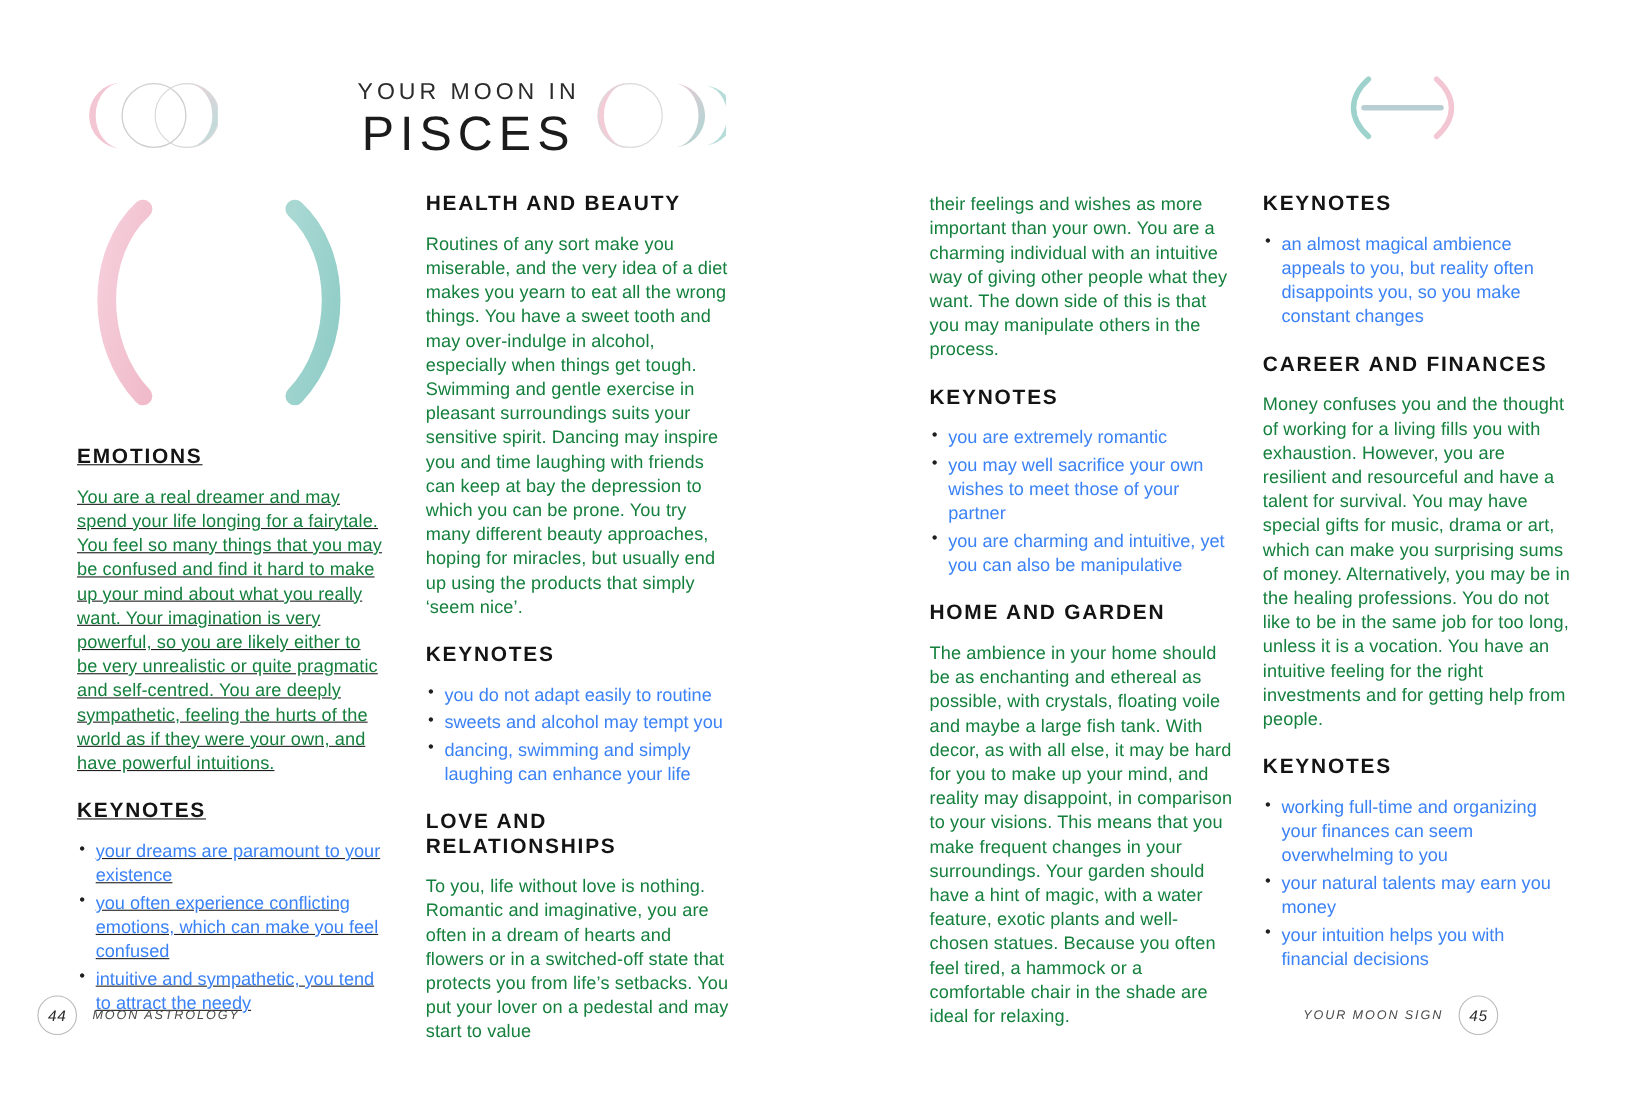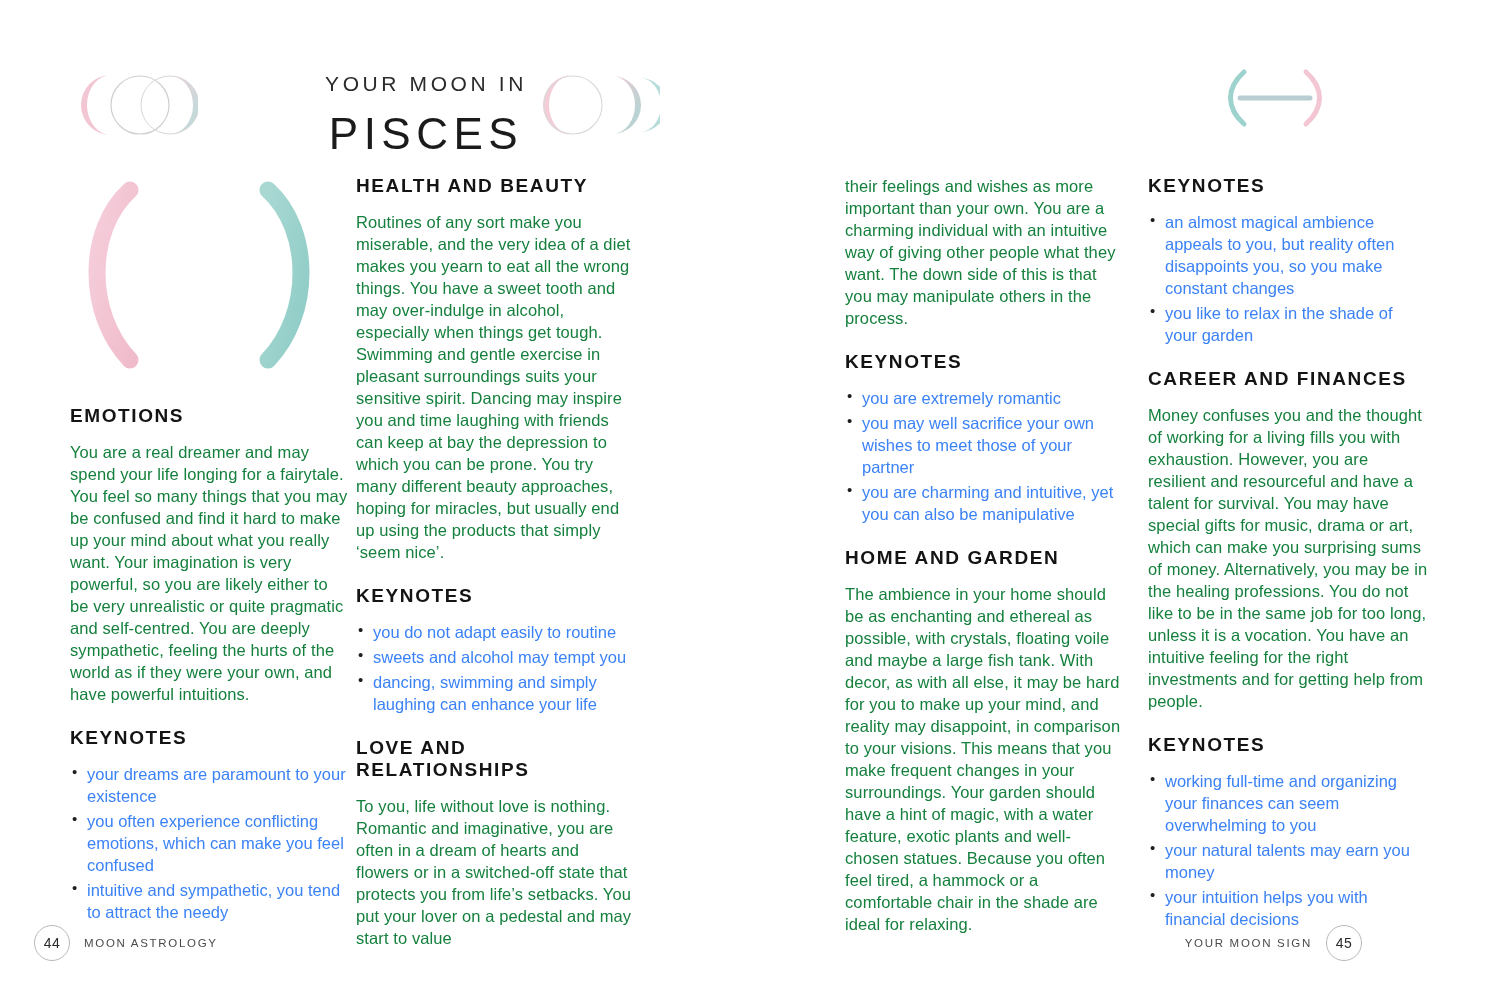--- a/index.html
+++ b/index.html
@@ -42,43 +42,43 @@
     color: #2b2b2b;
     text-transform: uppercase;
     font-weight: 400;
   }
   .title-big {
     font-size: 44px;
     letter-spacing: 5.5px;
     color: #1b1b1b;
     text-transform: uppercase;
     font-weight: 400;
-    margin-top: 16px;
+    margin-top: 4px;
     line-height: 1;
   }
 
   
   .moon-orn {
     position: absolute;
     width: 120px;
     height: 66px;
   }
   .moon-orn.left { left: 8px; top: 14px; }
   .moon-orn.right { left: 470px; top: 14px; }
 
   
   .col {
     position: absolute;
     top: 175px;
     font-size: 16.5px;
     line-height: 1.33;
     color: #1f1f1f;
   }
-  .col1 { left: 70px;  width: 278px; }
-  .col2 { left: 356px; width: 276px; }
+  .col1 { left: 70px;  width: 278px; text-decoration: underline; }
+  .col2 { left: 387px; width: 276px; }
   .col3 { left: 845px; width: 278px; }
   .col4 { left: 1148px; width: 280px; }
 
   h2.sec {
     font-size: 19px;
     letter-spacing: 1.6px;
     font-weight: 700;
     text-transform: uppercase;
     margin: 0 0 14px 0;
     color: #141414;
@@ -130,24 +130,25 @@
     position: absolute;
     right: 62px;
     top: 62px;
     width: 120px;
     height: 72px;
   }
 
   
   .footer-left, .footer-right {
     position: absolute;
-    bottom: 36px;
+    bottom: 56px;
     display: flex;
     align-items: center;
     gap: 14px;
+    font-style: italic;
   }
   .footer-left { left: 34px; }
   .footer-right { right: 34px; }
   .pagecircle {
     width: 34px;
     height: 34px;
     border-radius: 50%;
     border: 1.3px solid #b9b9b9;
     display: flex;
     align-items: center;
@@ -291,21 +292,20 @@
       <h2 class="sec">Home and Garden</h2>
       <p class="body">The ambience in your home should be as enchanting and ethereal as possible, with crystals, floating voile and maybe a large fish tank. With decor, as with all else, it may be hard for you to make up your mind, and reality may disappoint, in comparison to your visions. This means that you make frequent changes in your surroundings. Your garden should have a hint of magic, with a water feature, exotic plants and well-chosen statues. Because you often feel tired, a hammock or a comfortable chair in the shade are ideal for relaxing.</p>
     </div>
   </div>
 
   <div class="col col4">
     <div class="blk">
       <h2 class="sec">Keynotes</h2>
       <ul class="keys">
         <li>an almost magical ambience appeals to you, but reality often disappoints you, so you make constant changes</li>
-        <li>you like to relax in the shade of your garden</li>
       </ul>
     </div>
     <div class="blk">
       <h2 class="sec">Career and Finances</h2>
       <p class="body">Money confuses you and the thought of working for a living fills you with exhaustion. However, you are resilient and resourceful and have a talent for survival. You may have special gifts for music, drama or art, which can make you surprising sums of money. Alternatively, you may be in the healing professions. You do not like to be in the same job for too long, unless it is a vocation. You have an intuitive feeling for the right investments and for getting help from people.</p>
     </div>
     <div class="blk">
       <h2 class="sec">Keynotes</h2>
       <ul class="keys">
         <li>working full-time and organizing your finances can seem overwhelming to you</li>

